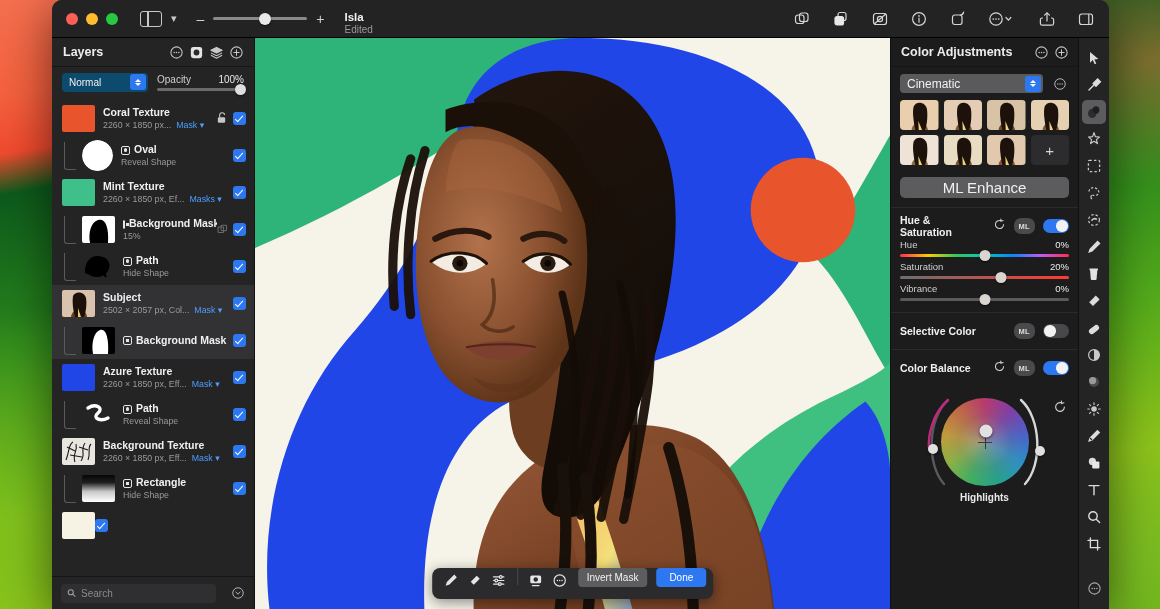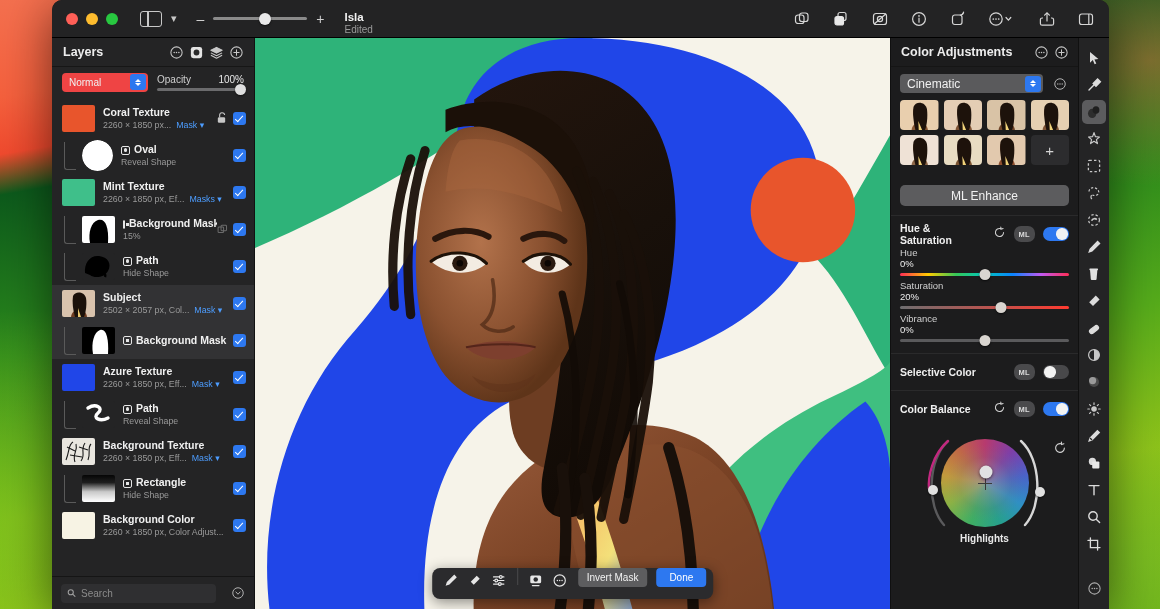--- a/index.html
+++ b/index.html
@@ -77,21 +77,21 @@
   }
   .layers-head {
     height: 29px; display:flex; align-items:center; padding: 0 9px 0 11px; gap: 0;
     border-bottom: 1px solid #161616;
   }
   .layers-head .ttl { color:#ededed; font-size: 12.5px; font-weight: bold; flex:1; }
   .lh-ico { width:18px; height:18px; display:flex; align-items:center; justify-content:center; margin-left:2px; }
 
   .blendrow { height: 30px; display:flex; align-items:center; padding: 0 10px; gap: 9px; }
   .blendsel {
-    width: 86px; height: 19px; background:#ef4444; border-radius:4px; position:relative;
+    width: 86px; height: 19px; background:#0c4a6e; border-radius:4px; position:relative;
     display:flex; align-items:center; padding-left:7px;
   }
   .blendsel .lbl { color:#f0f0f0; font-size:10px; }
   .stepper {
     position:absolute; right:2px; top:1.5px; width:16px; height:16px; background:#2d78f0;
     border-radius:3px; display:flex; flex-direction:column; align-items:center; justify-content:center; gap:1px;
   }
   .stepper i { display:block; width:0;height:0; border-left:3px solid transparent; border-right:3px solid transparent; }
   .stepper i.up { border-bottom:3.5px solid #fff; }
   .stepper i.dn { border-top:3.5px solid #fff; }
@@ -173,37 +173,37 @@
   .presetrow { display:flex; align-items:center; gap:6px; }
   .presetsel {
     flex:1; height:19px; background:#5a5a5c; border-radius:4px; position:relative; display:flex; align-items:center; padding-left:7px;
   }
   .presetsel .lbl { color:#f0f0f0; font-size:12px; }
   .pgrid { display:grid; grid-template-columns: repeat(4, 1fr); gap:5px; margin-top:7px; }
   .pcell { height:30px; border-radius:4px; overflow:hidden; position:relative; }
   .pcell.add { background:#2c2c2e; display:flex; align-items:center; justify-content:center; color:#d4d4d4; font-size:15px; }
 
   .mlbtn {
-    margin: 20px 0 2px; height:21px; background:#5c5c5e; border-radius:5px;
-    display:flex; align-items:center; justify-content:center; color:#f0f0f0; font-size:12px;
+    margin: 12px 0 2px; height:21px; background:#5c5c5e; border-radius:5px;
+    display:flex; align-items:center; justify-content:center; color:#f0f0f0; font-size:15px;
   }
 
   .ctrlhdr { display:flex; align-items:center; gap:8px; height:22px; }
   .ctrlhdr .nm { color:#efefef; font-size:10.5px; font-weight:bold; flex:1; }
   .mlchip { height:14px; padding:8px 5px; border-radius:7px; background:#4a4a4c; color:#dcdcdc;
             font-size:7.5px; font-weight:bold; display:flex; align-items:center; letter-spacing:.3px;}
   .toggle { width:26px; height:14px; border-radius:8px; position:relative; }
   .toggle.on { background:#2d78f0; }
   .toggle.off { background:#48484a; }
   .toggle .kn { position:absolute; top:1.3px; width:11.4px; height:11.4px; border-radius:50%; background:#f2f2f2; }
   .toggle.on .kn { right:1.3px; }
   .toggle.off .kn { left:1.3px; }
 
   .slider { margin-top: 2px; margin-bottom: 4px; }
-  .sl-top { display:flex; justify-content:space-between; align-items:baseline;flex-direction:column; }
+  .sl-top { display:flex; justify-content:space-between; align-items:baseline; }
   .sl-top .l { color:#d0d0d0; font-size:9.5px; }
   .sl-top .v { color:#ededed; font-size:9.5px; }
   .sl-track { margin-top:4px; height:3px; border-radius:2px; position:relative; }
   .sl-knob { position:absolute; top:-4.2px; width:11px; height:11px; border-radius:50%;
      background:#d9d5d0; box-shadow:0 1px 2px rgba(0,0,0,.6); transform:translateX(-50%); }
   .tr-hue { background: linear-gradient(90deg,#ff2d55,#ffcc00,#34c759,#00c7be,#0a84ff,#bf5af2,#ff2d55); }
   .tr-sat { background: linear-gradient(90deg,#6e6e70,#ff3b30); }
   .tr-plain { background:#5a5a5c; }
 
   .wheelbox { padding: 8px 9px 6px; position:relative; }
@@ -601,28 +601,20 @@
               <div class="lr-sub">
                 <span>Hide Shape</span>
               </div>
             </div>
             <span class="chk"></span>
           </div>
           <div class="layer-row">
             <div class="lr-indent"></div>
             <div class="thumb">
               <div style="width:100%;height:100%;background:#f7f3e4"></div>
-            </div>
-            <div class="lr-txt">
-              <div class="lr-name">
-                <span>Background Color</span>
-              </div>
-              <div class="lr-sub">
-                <span>2260 × 1850 px, Color Adjust...</span>
-              </div>
             </div>
             <span class="chk"></span>
           </div>
         </div>
 
       <div class="search-wrap">
         <div class="search-box">
           <svg width="10" height="10" viewBox="0 0 12 12" fill="none" stroke="#a0a0a0" stroke-width="1.4">
             <circle cx="5" cy="5" r="3.4"></circle>
               <path d="M7.6 7.6 L10.6 10.6" stroke-linecap="round"></path>

